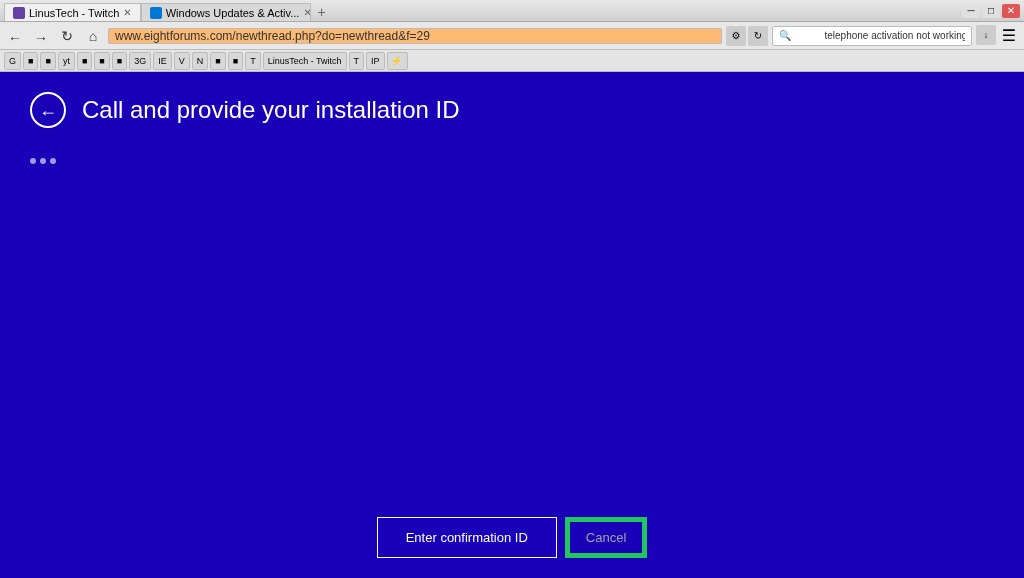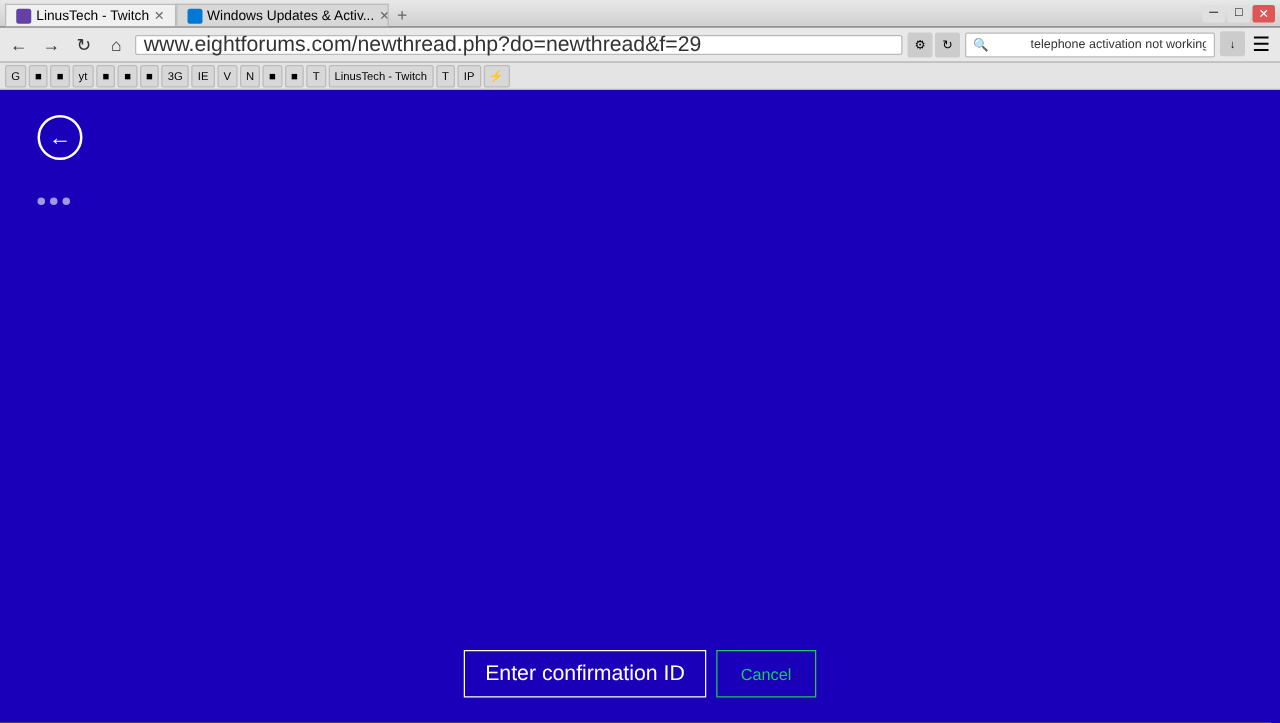--- a/index.html
+++ b/index.html
@@ -102,25 +102,25 @@
       align-items: center;
       justify-content: center;
       font-size: 14px;
       color: #333;
       cursor: pointer;
       border-radius: 3px;
     }
     .address-field {
       flex: 1;
       height: 16px;
-      background: #ffffff;
+      background: #fdba74;
       border: 1px solid #bbb;
       border-radius: 2px;
       padding: 0 6px;
-      font-size: 17px;
+      font-size: 12px;
       color: #333;
       display: flex;
       align-items: center;
     }
     .search-field {
       width: 200px;
       height: 20px;
       background: white;
       border: 1px solid #bbb;
       border-radius: 2px;
@@ -275,34 +275,34 @@
     }
 
     .activation-footer {
       display: flex;
       justify-content: center;
       gap: 8px;
       padding: 20px;
     }
 
     .btn-confirm {
-      padding: 8px 16px;
+      padding: 8px 28px;
       border: 1px solid white;
       background: transparent;
       color: white;
-      font-size: 17px;
+      font-size: 13px;
       cursor: pointer;
       min-width: 120px;
     }
 
     .btn-cancel {
       padding: 8px 16px;
-      border: 1px solid #22c55e;
+      border: 5px solid #22c55e;
       background: transparent;
-      color: #22c55e;
+      color: #a3a3a3;
       font-size: 13px;
       cursor: pointer;
       min-width: 80px;
     }
   </style>
 </head>
 <body>
 
 <div class="title-bar">
   <div class="title-bar-tabs">
@@ -388,20 +388,21 @@
     </div>
 
     <div class="scrollbar-v"></div>
   </div>
 
   <div class="activation-overlay">
     <div class="activation-header">
       <div class="back-btn">
         <span>←</span>
       </div>
+      <h1 class="activation-title">Call and provide your installation ID</h1>
     </div>
 
     <div class="activation-body">
       <div class="loading-dots">
         <div class="dot"></div>
         <div class="dot"></div>
         <div class="dot"></div>
       </div>
     </div>
 

